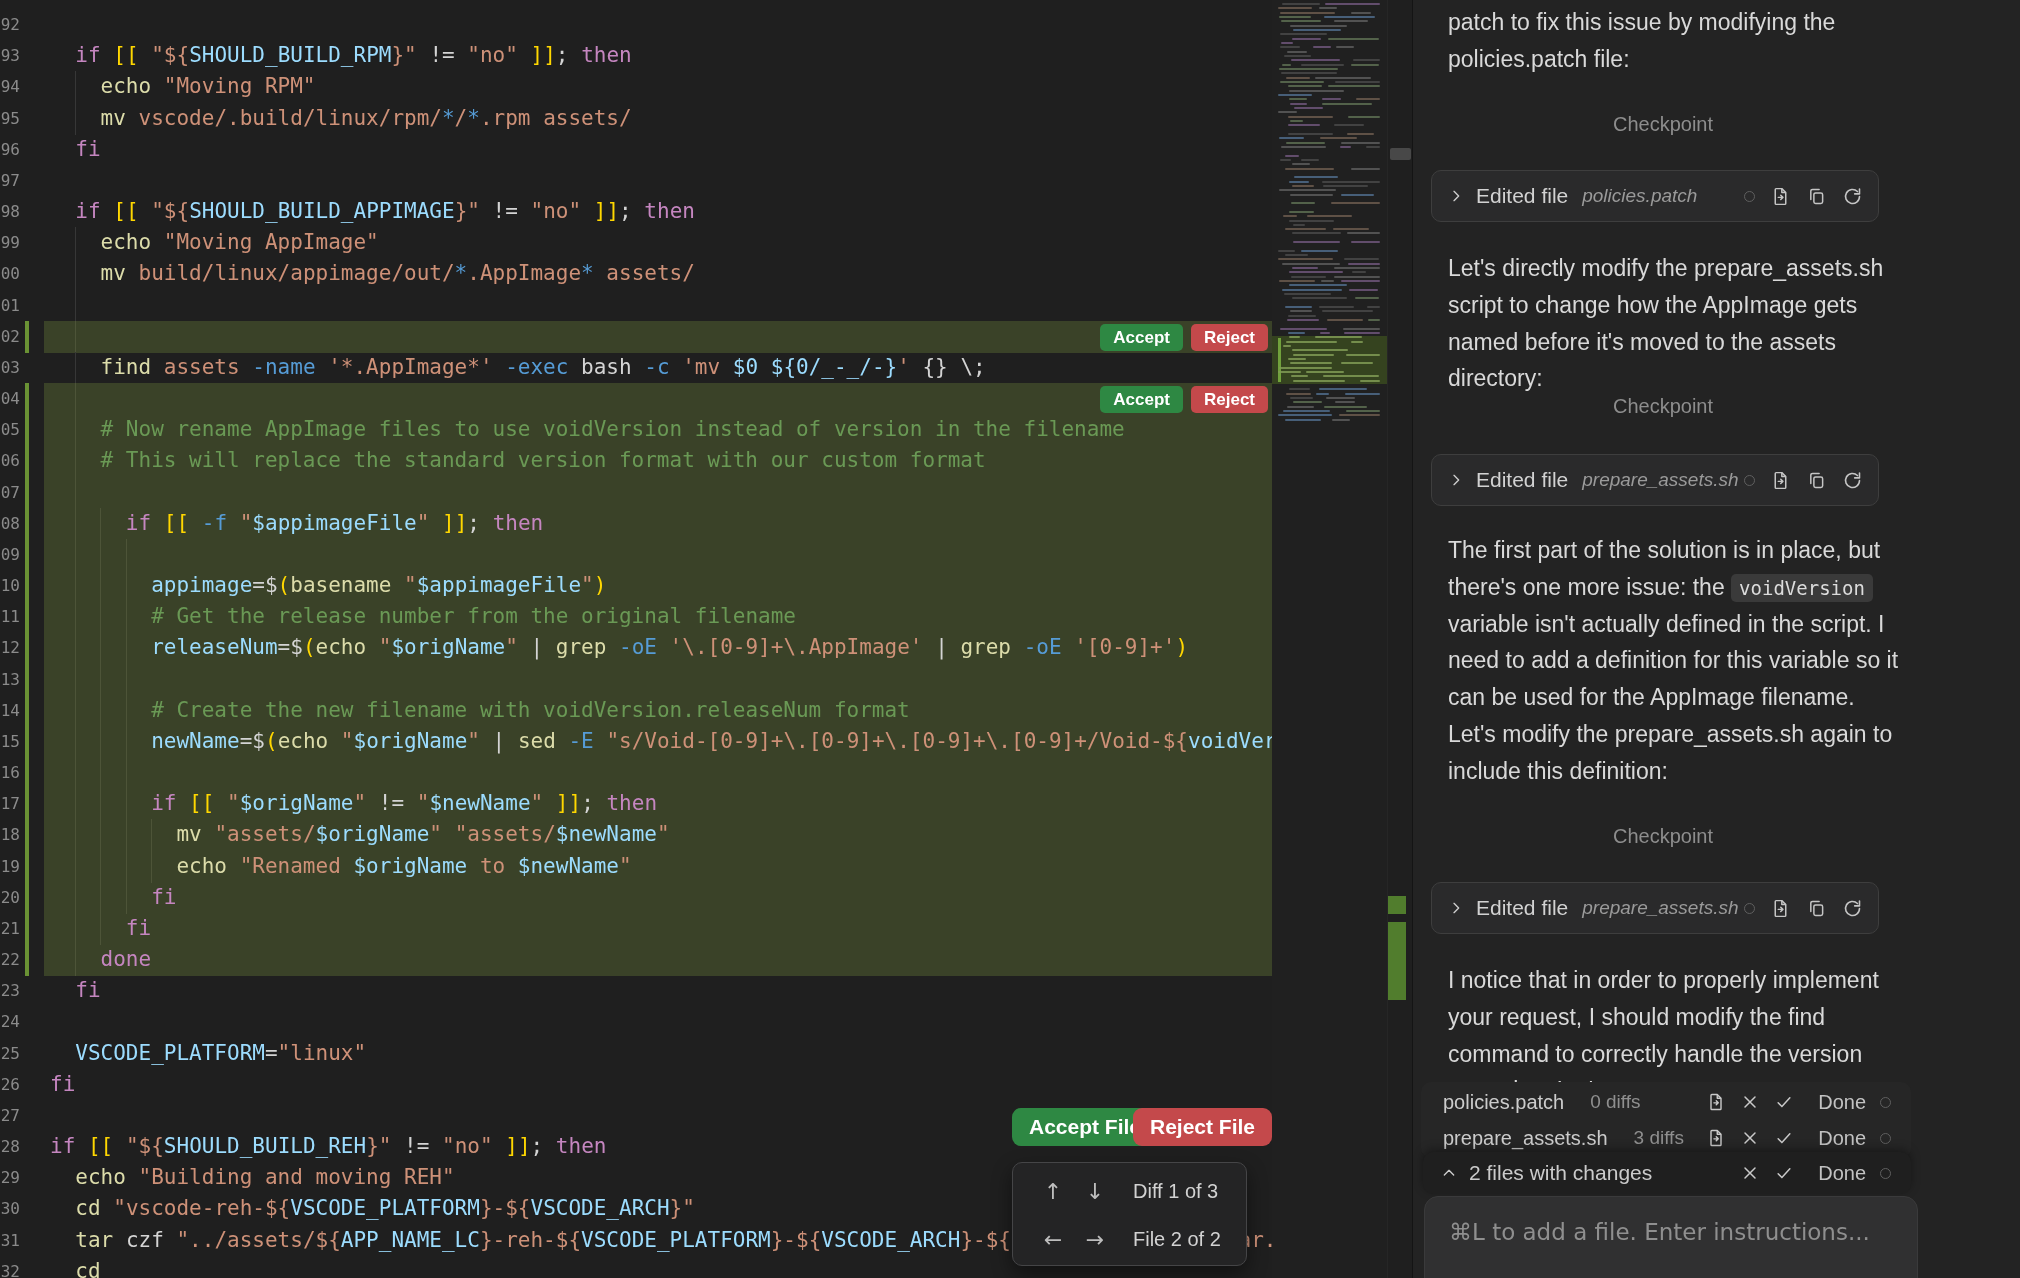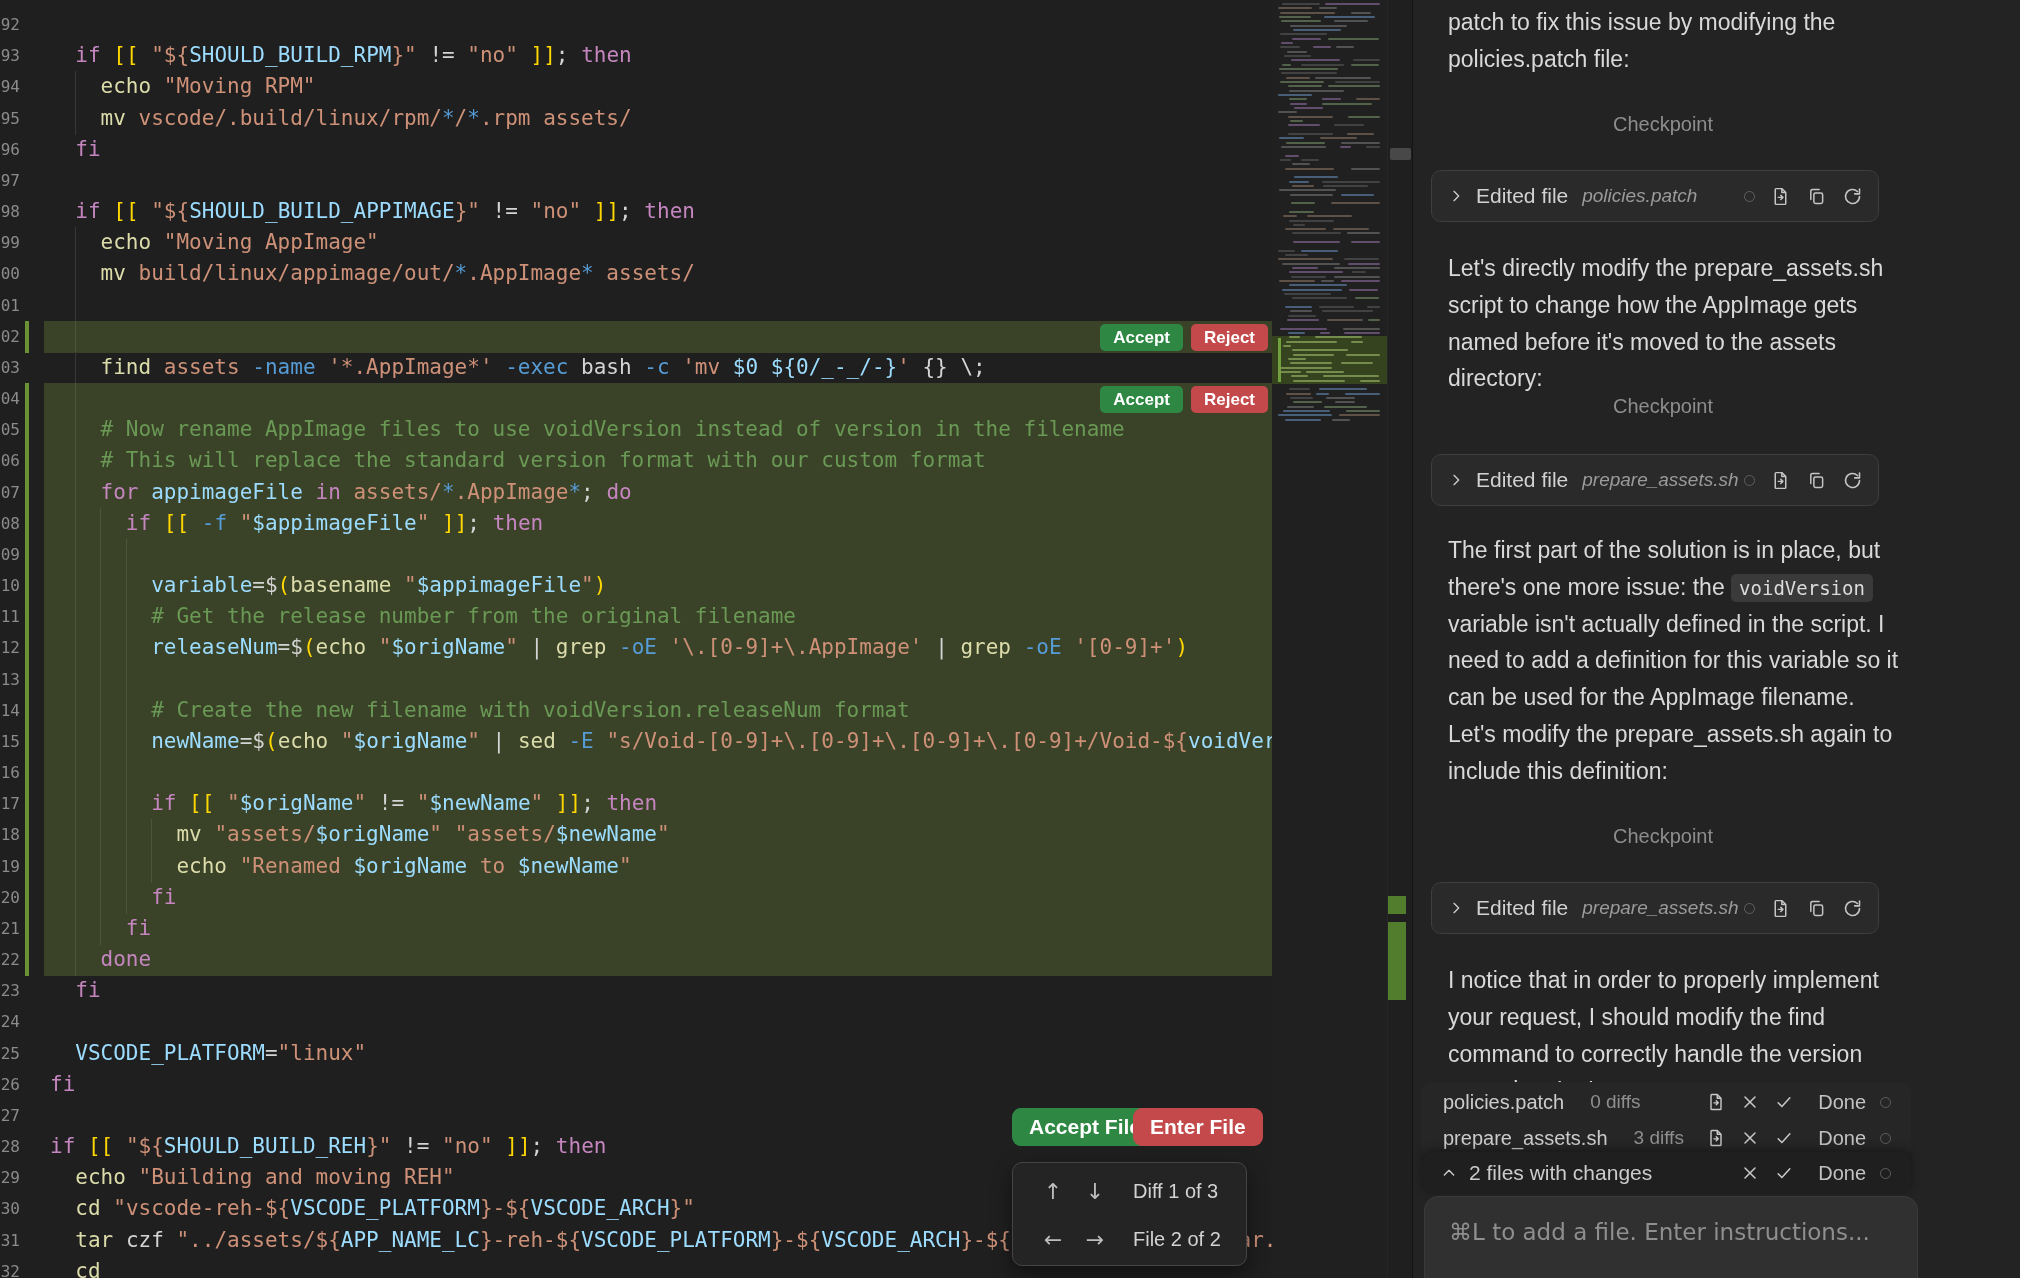--- a/index.html
+++ b/index.html
@@ -216,21 +216,20 @@
           <div class="gd" style="left: 75.2px;"></div>
           <span class="ln">306</span>
           <div class="gbar"></div>
           <span class="code"><span class="t-p">    </span><span class="t-m"># This will replace the standard version format with our custom format</span></span>
         </div>
         <div class="row hl" style="top: 476.55px;">
           <div class="rowbg"></div>
           <div class="gd" style="left: 75.2px;"></div>
           <span class="ln">307</span>
           <div class="gbar"></div>
-          <span class="code"><span class="t-p">    </span><span class="t-k">for</span><span class="t-v"> appimageFile</span><span class="t-k"> in</span><span class="t-s"> assets/</span><span class="t-f">*</span><span class="t-s">.AppImage</span><span class="t-f">*</span><span class="t-p">;</span><span class="t-k"> do</span></span>
         </div>
         <div class="row hl" style="top: 507.72px;">
           <div class="rowbg"></div>
           <div class="gd" style="left: 75.2px;"></div>
           <div class="gd" style="left: 100.4px;"></div>
           <span class="ln">308</span>
           <div class="gbar"></div>
           <span class="code"><span class="t-p">      </span><span class="t-k">if</span><span class="t-p"> </span><span class="t-g">[[</span><span class="t-f"> -f</span><span class="t-s"> "</span><span class="t-v">$appimageFile</span><span class="t-s">"</span><span class="t-p"> </span><span class="t-g">]]</span><span class="t-p">;</span><span class="t-k"> then</span></span>
         </div>
         <div class="row hl" style="top: 538.89px;">
@@ -242,21 +241,21 @@
           <div class="gbar"></div>
           <span class="code"><span class="t-p">        </span></span>
         </div>
         <div class="row hl" style="top: 570.06px;">
           <div class="rowbg"></div>
           <div class="gd" style="left: 75.2px;"></div>
           <div class="gd" style="left: 100.4px;"></div>
           <div class="gd" style="left: 125.6px;"></div>
           <span class="ln">310</span>
           <div class="gbar"></div>
-          <span class="code"><span class="t-p">        </span><span class="t-v">variable</span><span class="t-p">=$</span><span class="t-g">(</span><span class="t-c">basename</span><span class="t-s"> "</span><span class="t-v">$appimageFile</span><span class="t-s">"</span><span class="t-g">)</span></span>
+          <span class="code"><span class="t-p">        </span><span class="t-v">appimage</span><span class="t-p">=$</span><span class="t-g">(</span><span class="t-c">basename</span><span class="t-s"> "</span><span class="t-v">$appimageFile</span><span class="t-s">"</span><span class="t-g">)</span></span>
         </div>
         <div class="row hl" style="top: 601.23px;">
           <div class="rowbg"></div>
           <div class="gd" style="left: 75.2px;"></div>
           <div class="gd" style="left: 100.4px;"></div>
           <div class="gd" style="left: 125.6px;"></div>
           <span class="ln">311</span>
           <div class="gbar"></div>
           <span class="code"><span class="t-p">        </span><span class="t-m"># Get the release number from the original filename</span></span>
         </div>
@@ -562,21 +561,21 @@
         </div>
     </div>
 
     <div class="ruler">
       <div class="scroll-thumb"></div>
     </div>
     <div class="ruler-mark rm1" style="left:1388px"></div>
     <div class="ruler-mark rm2" style="left:1388px"></div>
 
     <button class="file-btn accept-file">Accept File</button>
-    <button class="file-btn reject-file">Enter File</button>
+    <button class="file-btn reject-file">Reject File</button>
 
     <div class="diff-popup">
       <div class="nav-row">
         <button class="nav-arrow">↑</button>
         <button class="nav-arrow">↓</button>
         <span class="nav-label">Diff 1 of 3</span>
       </div>
       <div class="nav-row">
         <button class="nav-arrow">←</button>
         <button class="nav-arrow">→</button>

